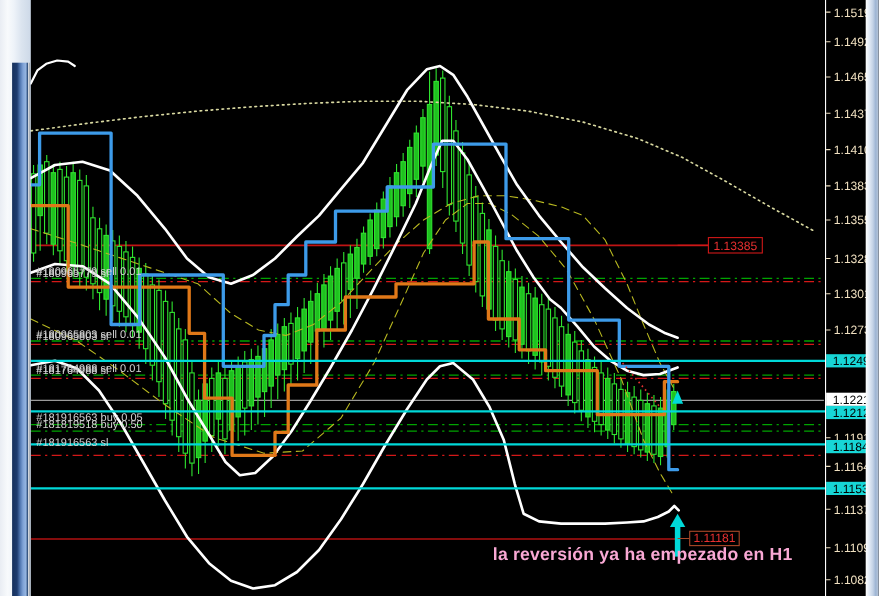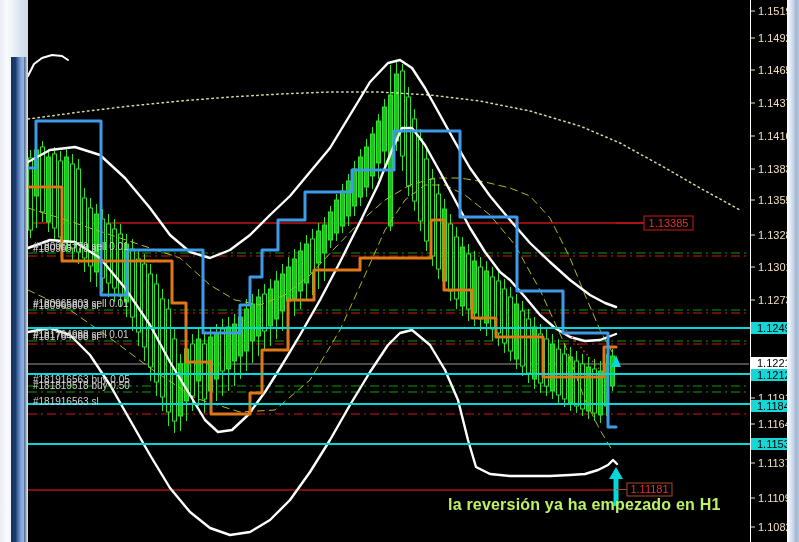--- a/index.html
+++ b/index.html
@@ -323,19 +323,19 @@
         <text x="33" y="338" fill="#d2d2d2" font-size="10">#181764988 sell 0.01</text>
         <text x="33" y="340" fill="#d2d2d2" font-size="10">#181764988 sl</text>
         <text x="33" y="383" fill="#d2d2d2" font-size="10">#181916563 buy 0.05</text>
         <text x="33" y="389" fill="#d2d2d2" font-size="10">#181819518 buy 0.50</text>
         <text x="33" y="405" fill="#d2d2d2" font-size="10">#181916563 sl</text>
       </g>
     </svg>
 
   <div class="axis-sep"></div>
 
-  <div class="annotation" id="annotation" style="left: 448px; top: 496px; color: #bef264;">la reversión ya ha empezado en H1</div>
+  <div class="annotation" id="annotation" style="left: 448px; top: 496px; color: #f9a8d4;">la reversión ya ha empezado en H1</div>
 
   <div class="frame-left">
     <div class="scroll-thumb"></div>
   </div>
   <div class="frame-right"></div>
 </div>
 
 </body></html>

